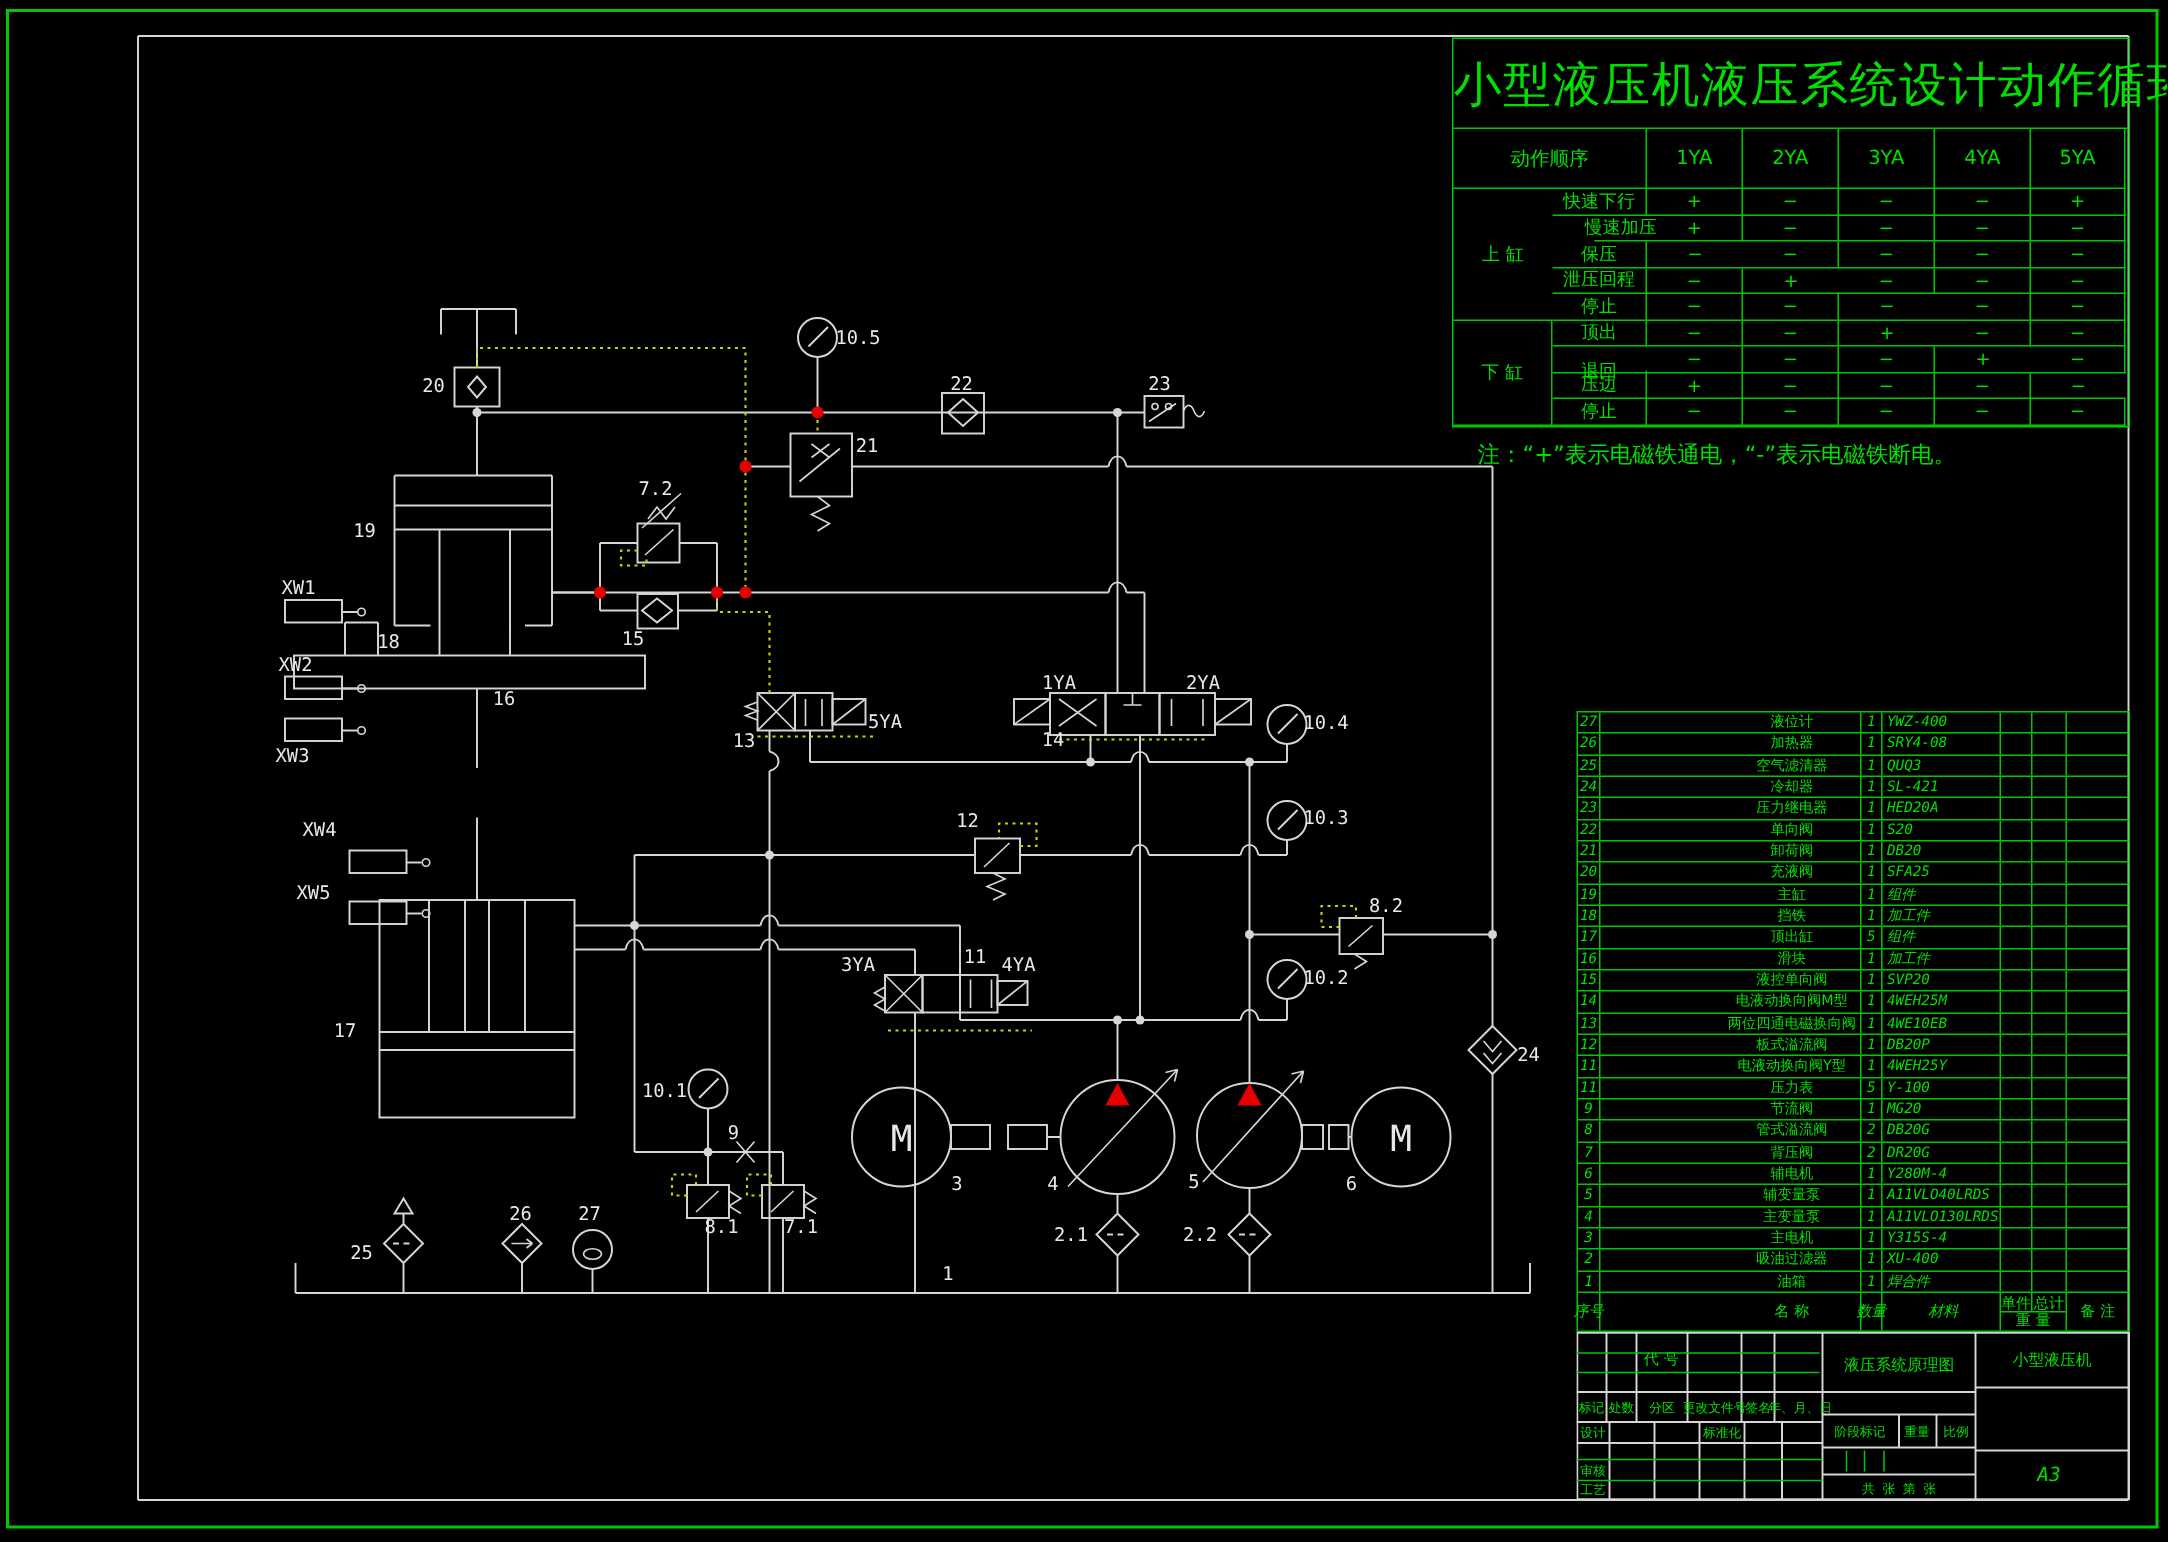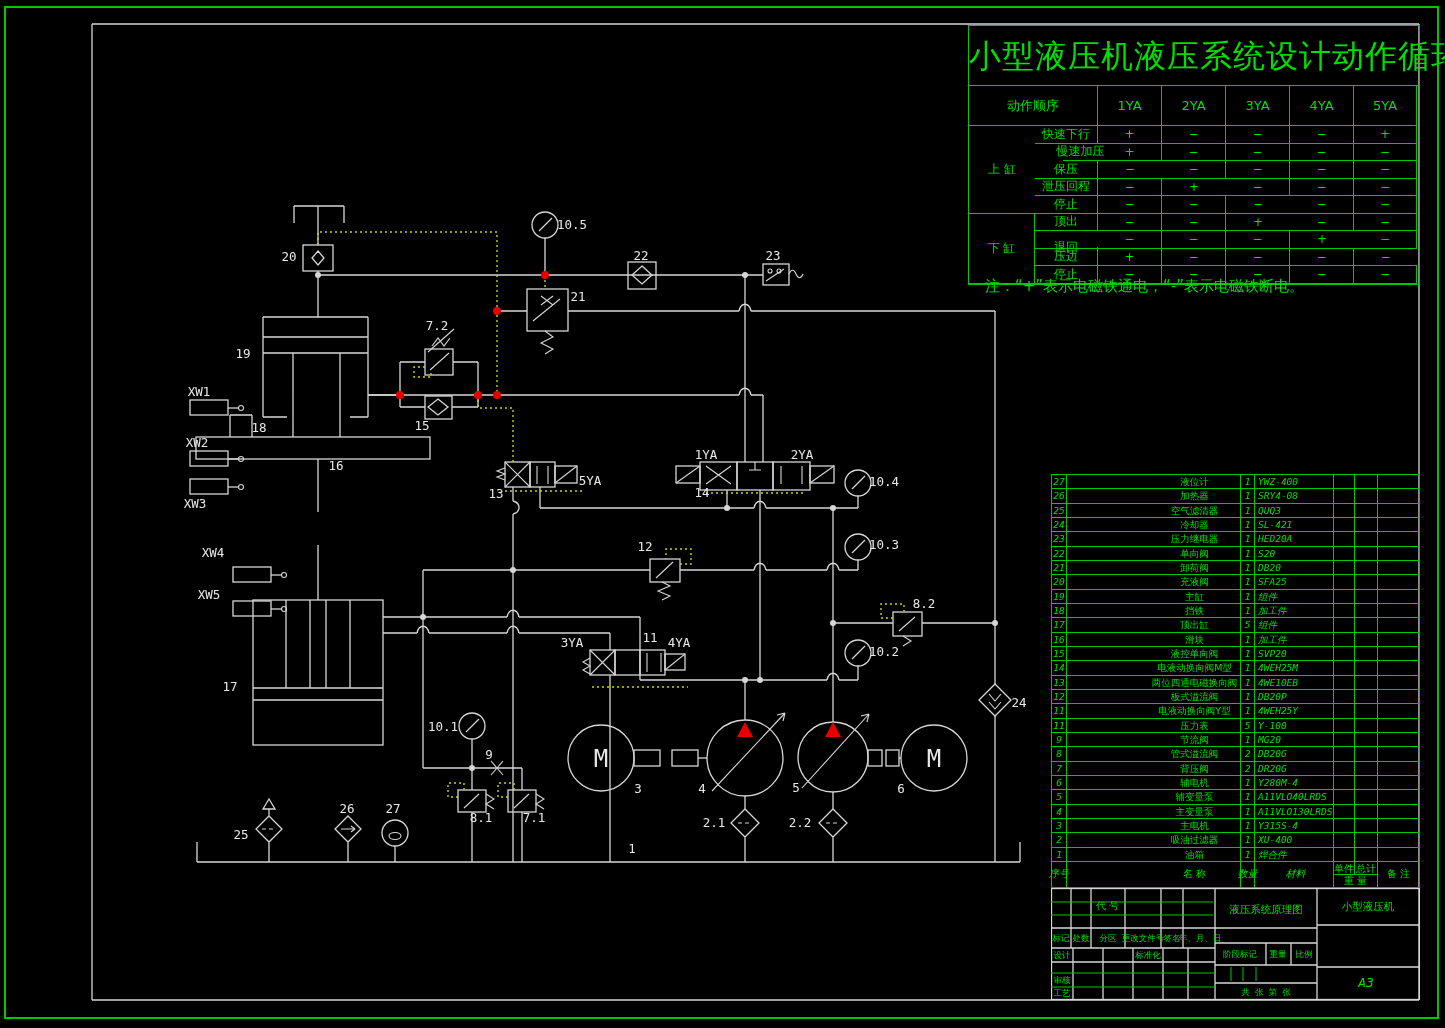--- a/index.html
+++ b/index.html
@@ -22,21 +22,21 @@
                letter-spacing:1px;border-bottom:1px solid #00c800;white-space:nowrap;}
   .cycle-grid{display:grid;grid-template-columns:66px 63px 64px 64px 64px 64px 63px;
               grid-template-rows:40px repeat(9,17.5px);}
   .cc{border-right:1px solid #00c800;border-bottom:1px solid #00c800;
       display:flex;align-items:center;justify-content:center;font-size:12px;white-space:nowrap;}
   .cc.hdr{font-size:13px;}
   .cc.act{font-size:12px;}
   .cc:nth-child(7n){border-right:none;}
 
   
-  .note{position:absolute;left:985px;top:277px;width:440px;color:#00e000;font-size:15px;
+  .note{position:absolute;left:985px;top:294px;width:440px;color:#00e000;font-size:15px;
         white-space:nowrap;}
 
   
   .bom{position:absolute;left:1051px;top:474px;width:369px;height:414px;
        border:1px solid #00c800;color:#00e000;box-sizing:border-box;}
   .bomrow{display:flex;height:14.33px;box-sizing:border-box;border-bottom:1px solid #00c800;}
   .bomrow > div{border-right:1px solid #00c800;box-sizing:border-box;overflow:hidden;
        font-size:9.5px;line-height:13px;white-space:nowrap;}
   .bomrow > div:last-child{border-right:none;}
   .b-no{width:15px;text-align:center;font-style:italic;font-family:"DejaVu Sans Mono",monospace;}
@@ -420,21 +420,21 @@
         <div class="cc " style="grid-area: 5 / 4 / span 1 / span 1;">+</div>
         <div class="cc " style="grid-area: 5 / 5 / span 1 / span 1;">−</div>
         <div class="cc " style="grid-area: 5 / 6 / span 1 / span 1;">−</div>
         <div class="cc " style="grid-area: 5 / 7 / span 1 / span 1;">−</div>
         <div class="cc act" style="grid-area: 6 / 2 / span 1 / span 1;">停止</div>
         <div class="cc " style="grid-area: 6 / 3 / span 1 / span 1;">−</div>
         <div class="cc " style="grid-area: 6 / 4 / span 1 / span 1;">−</div>
         <div class="cc " style="grid-area: 6 / 5 / span 1 / span 1;">−</div>
         <div class="cc " style="grid-area: 6 / 6 / span 1 / span 1;">−</div>
         <div class="cc " style="grid-area: 6 / 7 / span 1 / span 1;">−</div>
-        <div class="cc grp" style="grid-area: 7 / 1 / span 4 / span 1; font-family: Liberation Serif, serif;">下  缸</div>
+        <div class="cc grp" style="grid-area: 7 / 1 / span 4 / span 1;">下  缸</div>
         <div class="cc act" style="grid-area: 7 / 2 / span 1 / span 1;">顶出</div>
         <div class="cc " style="grid-area: 7 / 3 / span 1 / span 1;">−</div>
         <div class="cc " style="grid-area: 7 / 4 / span 1 / span 1;">−</div>
         <div class="cc " style="grid-area: 7 / 5 / span 1 / span 1;">+</div>
         <div class="cc " style="grid-area: 7 / 6 / span 1 / span 1;">−</div>
         <div class="cc " style="grid-area: 7 / 7 / span 1 / span 1;">−</div>
         <div class="cc act" style="grid-area: 8 / 2 / span 1 / span 1; margin-top: 16px;">退回</div>
         <div class="cc " style="grid-area: 8 / 3 / span 1 / span 1;">−</div>
         <div class="cc " style="grid-area: 8 / 4 / span 1 / span 1;">−</div>
         <div class="cc " style="grid-area: 8 / 5 / span 1 / span 1;">−</div>

